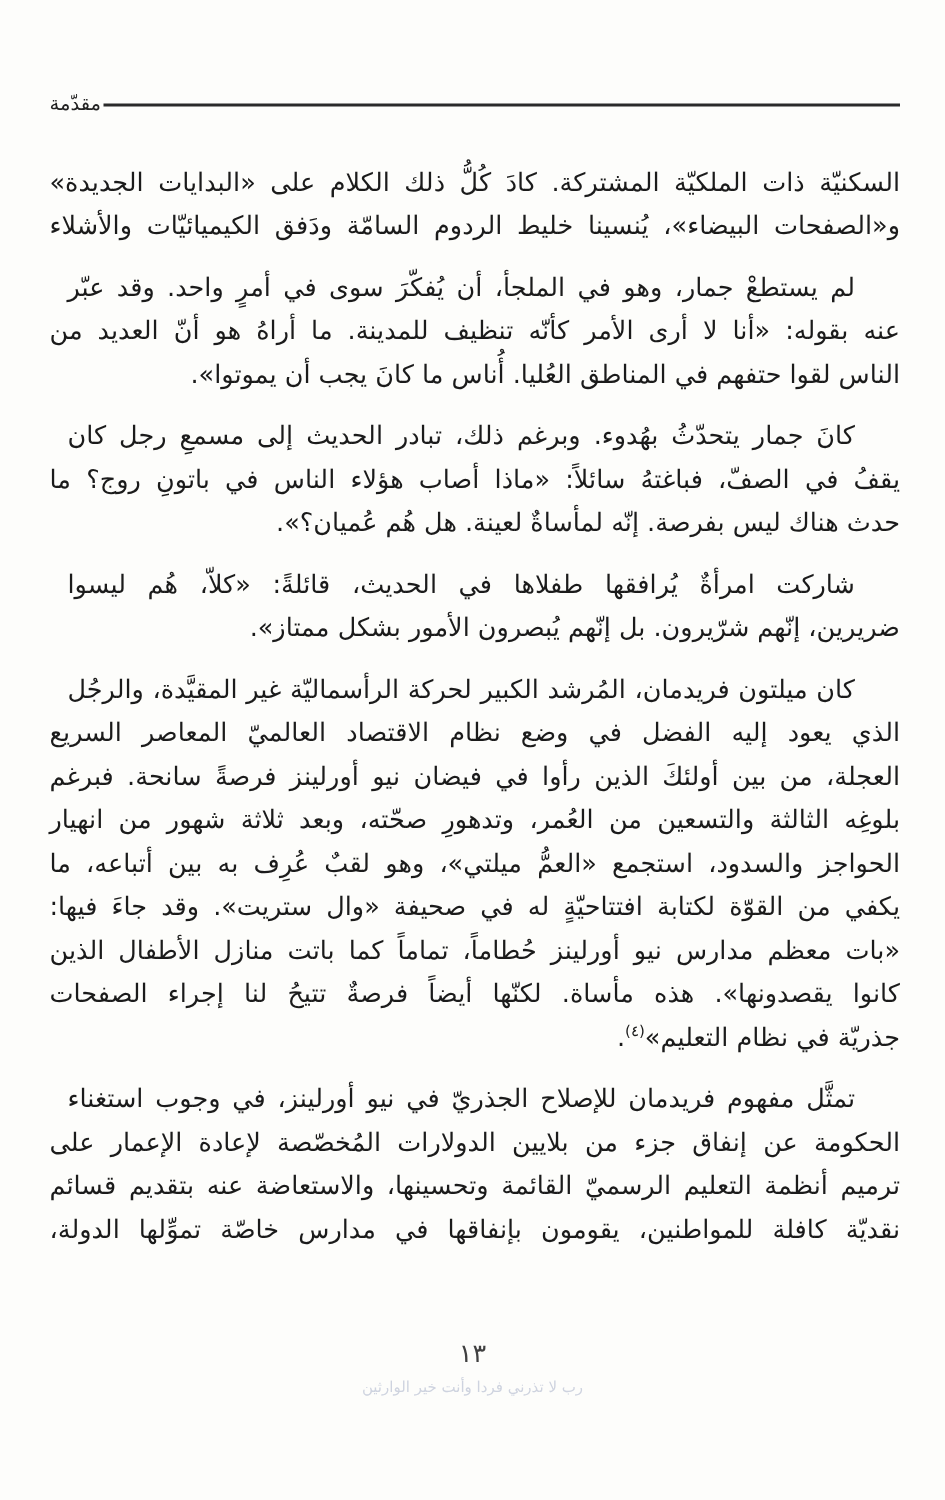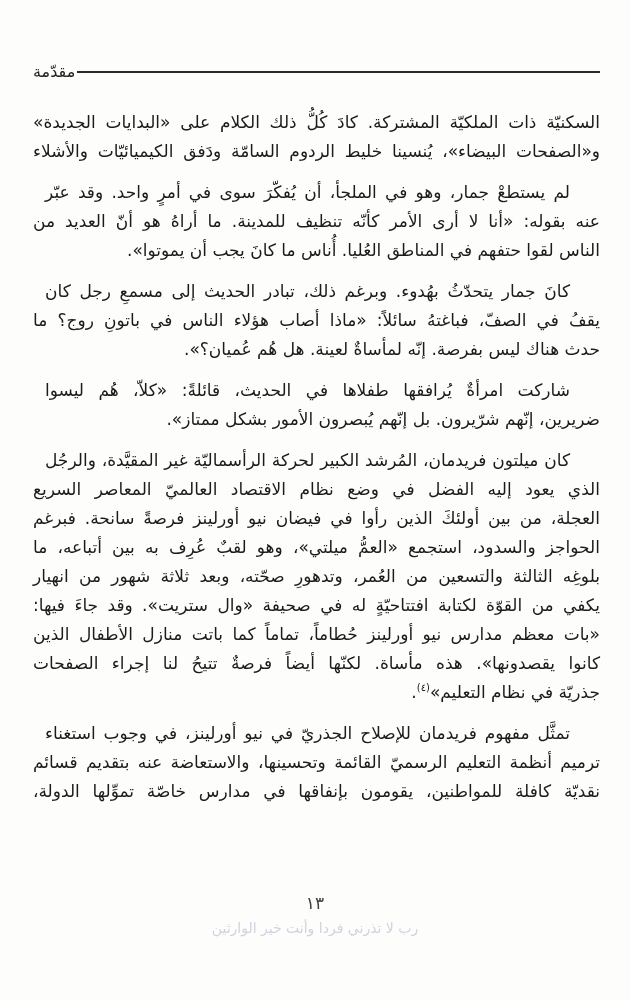--- a/index.html
+++ b/index.html
@@ -16,21 +16,21 @@
   
   .running-head{
     position:absolute;
     top:62px;left:33px;right:30px;
     display:flex;
     flex-direction:row;
     align-items:center;
     direction:ltr;
   }
   .running-head .head-label{
-    font-size:16px;
+    font-size:13px;
     color:#222;
     white-space:nowrap;
     direction:rtl;
     padding-right:2px;
   }
   .running-head .head-rule{
     flex:1;
     height:2px;
     background:#2a2a2a;
   }
@@ -65,21 +65,21 @@
     position:absolute;
     top:893px;left:0;right:0;
     text-align:center;
     font-size:17px;
     color:#404040;
   }
   .watermark{
     position:absolute;
     top:920px;left:0;right:0;
     text-align:center;
-    font-size:14px;
+    font-size:10px;
     color:#ced3df;
     letter-spacing:1px;
   }
 </style>
 </head>
 <body>
 
 <div class="page">
 
   <div class="running-head">
@@ -108,30 +108,31 @@
 
     <div class="para indent">
       <div class="line">شاركت امرأةٌ يُرافقها طفلاها في الحديث، قائلةً: «كلاّ، هُم ليسوا</div>
       <div class="line lastline">ضريرين، إنّهم شرّيرون. بل إنّهم يُبصرون الأمور بشكل ممتاز».</div>
     </div>
 
     <div class="para indent">
       <div class="line">كان ميلتون فريدمان، المُرشد الكبير لحركة الرأسماليّة غير المقيَّدة، والرجُل</div>
       <div class="line">الذي يعود إليه الفضل في وضع نظام الاقتصاد العالميّ المعاصر السريع</div>
       <div class="line">العجلة، من بين أولئكَ الذين رأوا في فيضان نيو أورلينز فرصةً سانحة. فبرغم</div>
+      <div class="line">بلوغِه الثالثة والتسعين من العُمر، وتدهورِ صحّته، وبعد ثلاثة شهور من انهيار</div>
       <div class="line">الحواجز والسدود، استجمع «العمُّ ميلتي»، وهو لقبٌ عُرِف به بين أتباعه، ما</div>
-      <div class="line">بلوغِه الثالثة والتسعين من العُمر، وتدهورِ صحّته، وبعد ثلاثة شهور من انهيار</div>
       <div class="line">يكفي من القوّة لكتابة افتتاحيّةٍ له في صحيفة «وال ستريت». وقد جاءَ فيها:</div>
       <div class="line">«بات معظم مدارس نيو أورلينز حُطاماً، تماماً كما باتت منازل الأطفال الذين</div>
       <div class="line">كانوا يقصدونها». هذه مأساة. لكنّها أيضاً فرصةٌ تتيحُ لنا إجراء الصفحات</div>
       <div class="line lastline"><span>جذريّة في نظام التعليم»</span><sup class="fn">(٤)</sup><span>.</span></div>
     </div>
 
     <div class="para indent">
       <div class="line">تمثَّل مفهوم فريدمان للإصلاح الجذريّ في نيو أورلينز، في وجوب استغناء</div>
+      <div class="line">الحكومة عن إنفاق جزء من بلايين الدولارات المُخصّصة لإعادة الإعمار على</div>
       <div class="line">ترميم أنظمة التعليم الرسميّ القائمة وتحسينها، والاستعاضة عنه بتقديم قسائم</div>
       <div class="line">نقديّة كافلة للمواطنين، يقومون بإنفاقها في مدارس خاصّة تموِّلها الدولة،</div>
     </div>
 
   </div>
 
   <div class="page-number">١٣</div>
   <div class="watermark">رب لا تذرني فردا وأنت خير الوارثين</div>
 
 </div>

